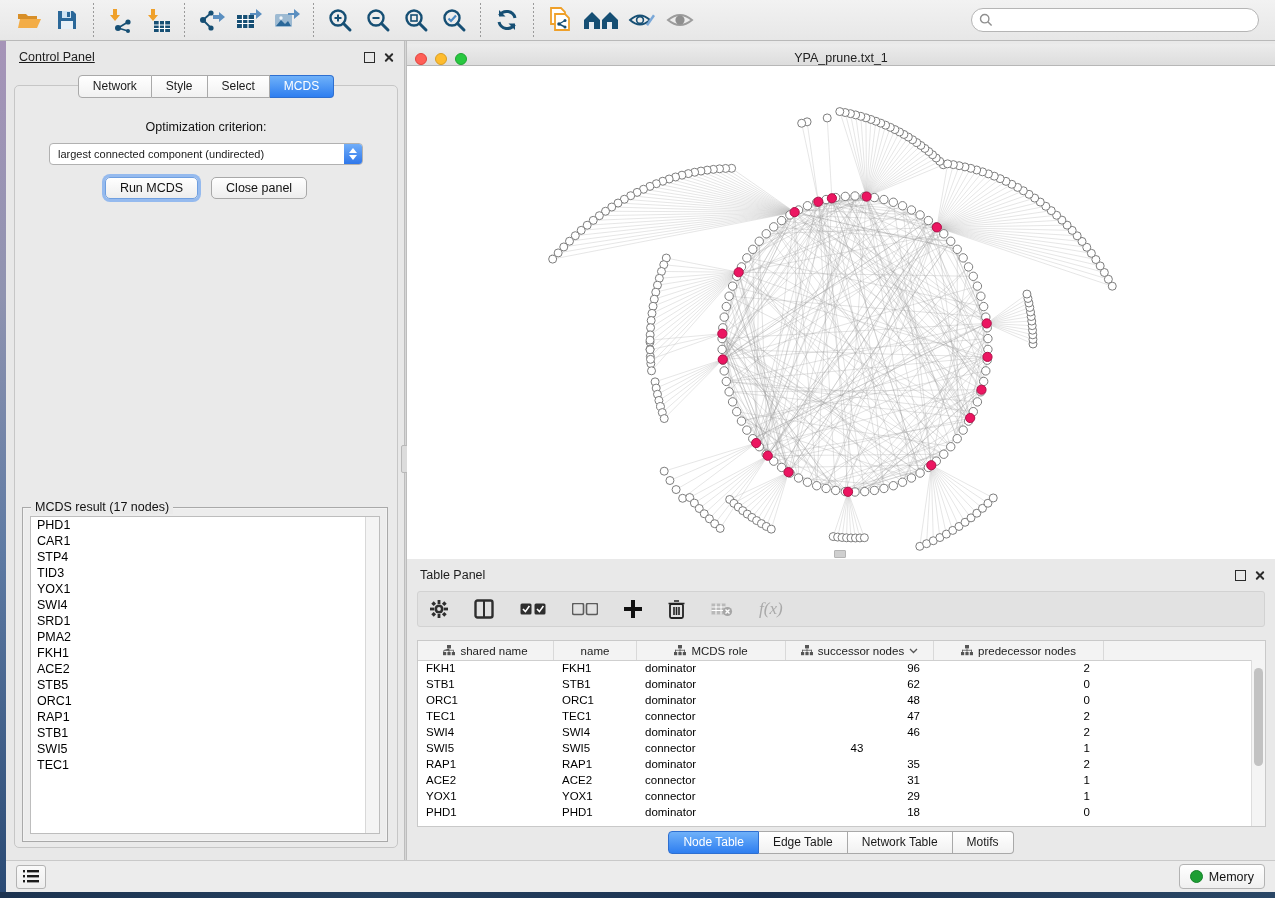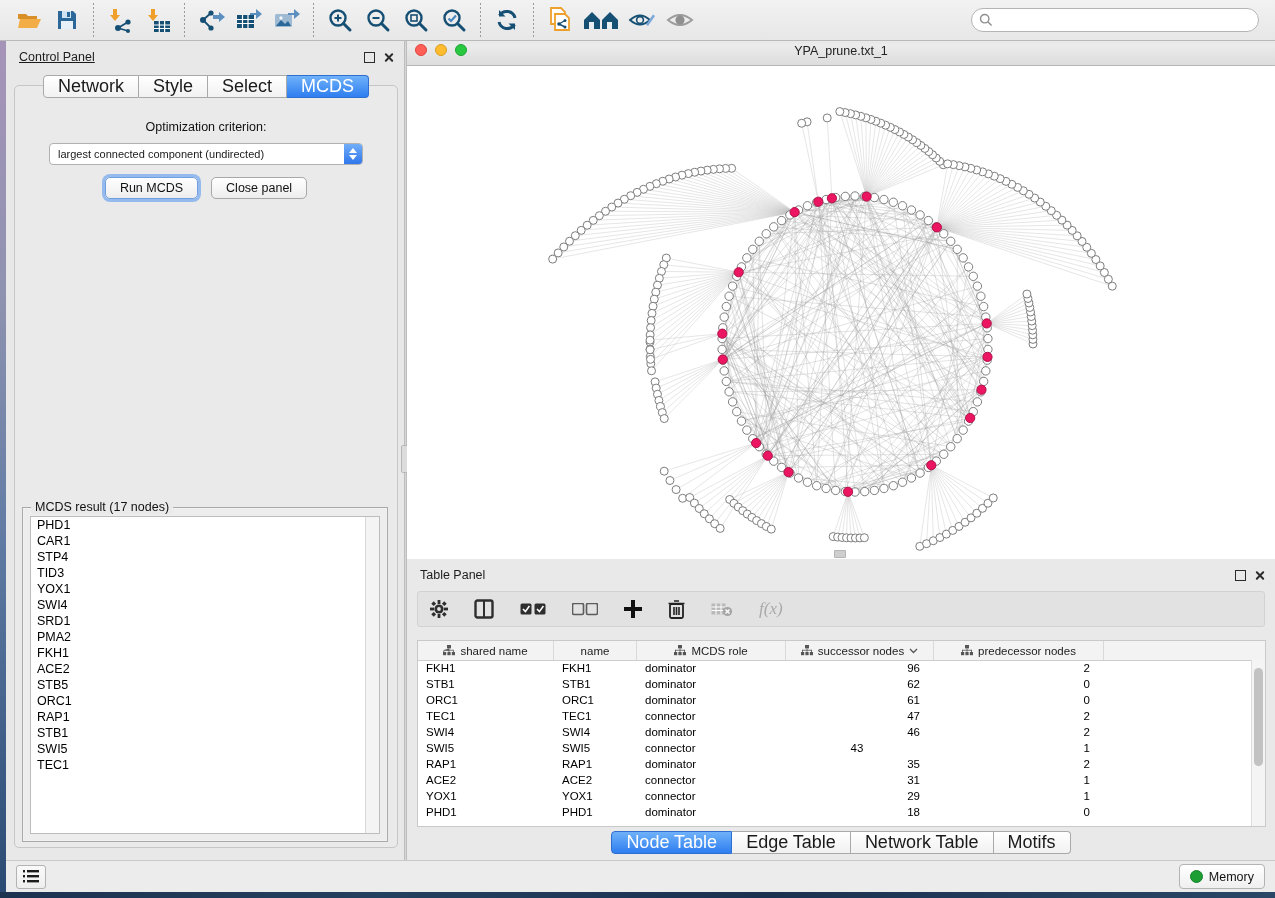--- a/index.html
+++ b/index.html
@@ -39,21 +39,21 @@
   .panel-header .win-icons{margin-left:auto;display:flex;gap:8px;align-items:center;}
   .float-ico{width:9px;height:9px;border:1.4px solid #2b2b2b;display:inline-block;}
   .close-ico{width:11px;height:11px;position:relative;display:inline-block;}
   .close-ico:before,.close-ico:after{content:"";position:absolute;left:5px;top:0;width:2px;height:11px;background:#2b2b2b;border-radius:1px;}
   .close-ico:before{transform:rotate(45deg);}
   .close-ico:after{transform:rotate(-45deg);}
   .tab-content{position:absolute;left:8px;top:44px;right:6px;bottom:12px;
     background:#eaeaea;border:1px solid #c6c6c6;border-radius:5px;}
   .seg-tabs{position:absolute;left:0;right:0;top:-11px;display:flex;justify-content:center;z-index:3;}
   .seg{height:21px;line-height:21px;padding:0 14px;background:linear-gradient(#ffffff,#f1f1f1);
-    border:1px solid #a9a9a9;border-left-width:0;font-size:18px;color:#1a1a1a;cursor:default;}
+    border:1px solid #a9a9a9;border-left-width:0;font-size:12px;color:#1a1a1a;cursor:default;}
   .seg:first-child{border-radius:4px 0 0 4px;border-left-width:1px;}
   .seg:last-child{border-radius:0 4px 4px 0;}
   .seg.active{background:linear-gradient(#6fb1f9,#2e7ef0);color:#fff;border-color:#2e6fd0;}
   .opt-label{margin-top:34px;text-align:center;font-size:12.5px;color:#111;}
   .combo{position:relative;margin:9px auto 0;width:314px;height:22px;background:#fff;
     border:1px solid #b1b1b1;border-radius:4px;box-sizing:border-box;display:flex;align-items:center;}
   .combo-text{flex:1;padding:0 8px;font-size:11px;white-space:nowrap;overflow:hidden;}
   .combo-btn{width:18px;height:20px;margin:0;border-radius:0 3px 3px 0;
     background:linear-gradient(#71aef9,#2f77ea);display:flex;flex-direction:column;align-items:center;justify-content:center;gap:2px;}
   .combo-btn svg{display:block;}
@@ -64,21 +64,21 @@
   .groupbox{position:absolute;left:7px;right:9px;top:421px;bottom:5px;
     border:1px solid #a9a9a9;box-shadow:inset 0 0 0 1px #f2f2f2;background:#ededed;}
   .groupbox-title{position:absolute;left:8px;top:-8px;background:#eaeaea;padding:0 4px;font-size:12.5px;color:#111;}
   .mcds-list{position:absolute;left:7px;right:7px;top:8px;bottom:7px;background:#fff;
     border:1px solid #bdbdbd;overflow:hidden;}
   .mcds-scroll{position:absolute;top:0;right:0;bottom:0;width:13px;background:#f4f4f4;border-left:1px solid #d8d8d8;}
   .mcds-item{height:16px;line-height:16px;padding-left:6px;font-size:12.5px;color:#000;}
   
   .net-frame{position:absolute;left:0;top:3px;width:868px;height:515px;background:#fff;}
   .net-titlebar{height:21px;background:linear-gradient(#ececec,#dddddd);border-bottom:1px solid #b7b7b7;
-    display:flex;align-items:flex-start;position:relative;}
+    display:flex;align-items:flex-end;position:relative;}
   .traffic{display:flex;gap:8px;margin-left:8px;}
   .light{width:12px;height:12px;border-radius:50%;box-sizing:border-box;}
   .light.red{background:#ff5f57;border:1px solid #e0443e;}
   .light.yellow{background:#febc2e;border:1px solid #d89e24;}
   .light.green{background:#28c840;border:1px solid #1ea433;}
   .net-title{position:absolute;left:0;right:0;text-align:center;font-size:12.5px;color:#222;}
   .net-canvas{position:relative;width:868px;height:493px;background:#fff;}
   .h-grip{position:absolute;left:427px;bottom:1px;width:10px;height:6px;background:#cfcfcf;border:1px solid #b5b5b5;border-radius:1px;}
   
   .table-panel{position:absolute;left:0;top:518px;width:868px;height:301px;background:#e9e9e9;}
@@ -1208,21 +1208,21 @@
             <div class="nt-cell" style="width: 83px;">STB1</div>
             <div class="nt-cell" style="width: 149px;">dominator</div>
             <div class="nt-cell num" style="width: 148px; padding-right: 14px;">62</div>
             <div class="nt-cell num" style="width: 170px; padding-right: 14px;">0</div>
             <div class="nt-cell" style="flex: 1 1 0%;"></div>
           </div>
           <div class="nt-row">
             <div class="nt-cell" style="width: 136px;">ORC1</div>
             <div class="nt-cell" style="width: 83px;">ORC1</div>
             <div class="nt-cell" style="width: 149px;">dominator</div>
-            <div class="nt-cell num" style="width: 148px; padding-right: 14px;">61</div>
+            <div class="nt-cell num" style="width: 148px; padding-right: 14px;">48</div>
             <div class="nt-cell num" style="width: 170px; padding-right: 14px;">0</div>
             <div class="nt-cell" style="flex: 1 1 0%;"></div>
           </div>
           <div class="nt-row">
             <div class="nt-cell" style="width: 136px;">TEC1</div>
             <div class="nt-cell" style="width: 83px;">TEC1</div>
             <div class="nt-cell" style="width: 149px;">connector</div>
             <div class="nt-cell num" style="width: 148px; padding-right: 14px;">47</div>
             <div class="nt-cell num" style="width: 170px; padding-right: 14px;">2</div>
             <div class="nt-cell" style="flex: 1 1 0%;"></div>

